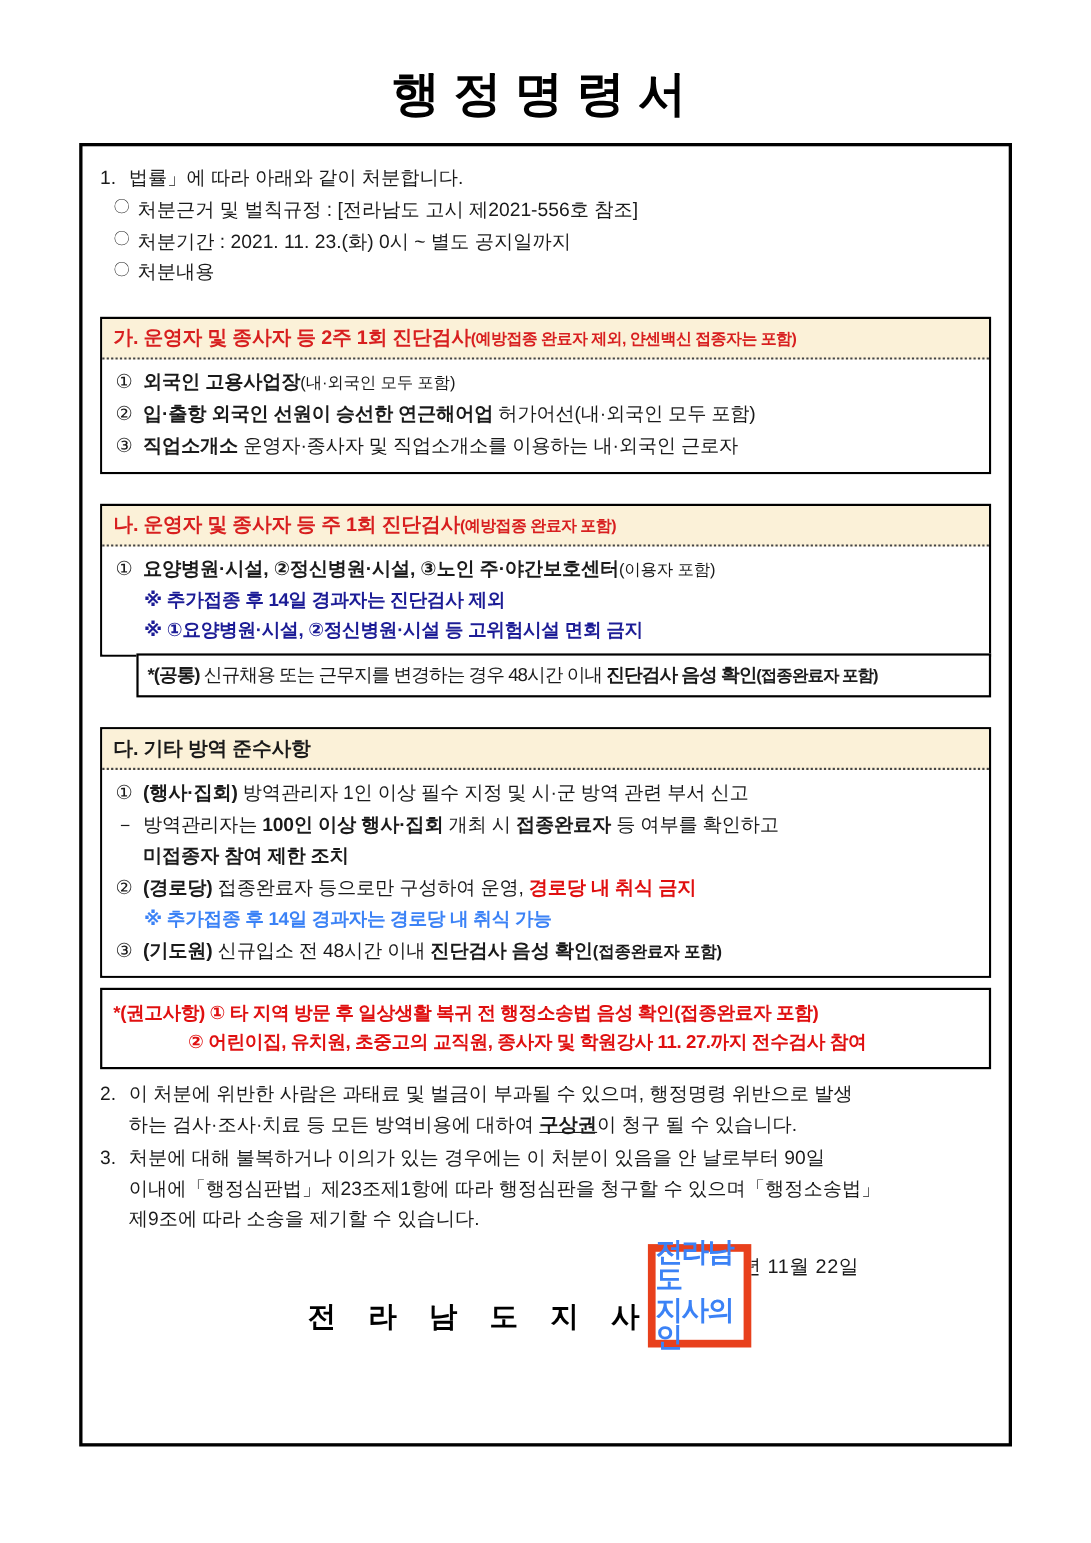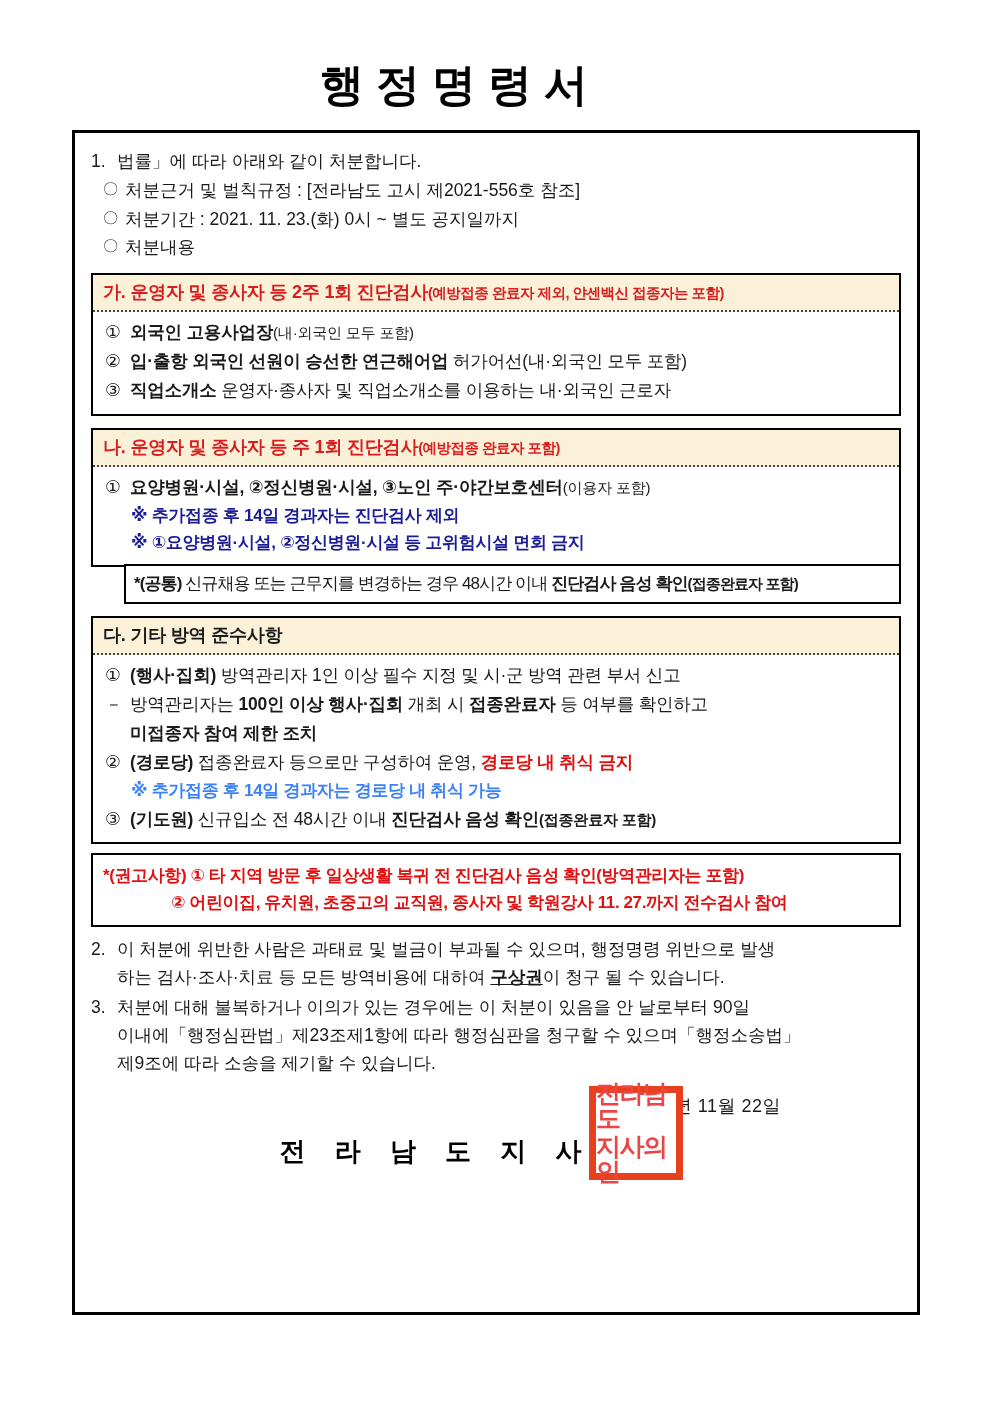--- a/index.html
+++ b/index.html
@@ -11,21 +11,21 @@
   body {
     width: 992px;
     height: 1403px;
     font-family: "Liberation Sans", "DejaVu Sans", sans-serif;
     color: #1a1a1a;
     position: relative;
     overflow: hidden;
   }
 
   .page {
-    width: 920px;
+    width: 992px;
     height: 1403px;
     position: relative;
     box-sizing: border-box;
   }
 
   
   .doc-title {
     text-align: center;
     font-size: 44px;
     font-weight: bold;
@@ -79,21 +79,21 @@
     flex: 0 0 auto;
     width: 22px;
     font-size: 15px;
     line-height: 1.78;
   }
 
   
   .section-box {
     border: 2.5px solid #000000;
     box-sizing: border-box;
-    margin-top: 12px;
+    margin-top: 27px;
     background: #ffffff;
   }
   .section-head {
     background: #fbf1d8;
     padding: 5px 8px 6px 10px;
     border-bottom: 2px dotted #444444;
   }
   .section-head .head-text {
     font-size: 18px;
     font-weight: bold;
@@ -216,21 +216,21 @@
     border: 7px solid #e8401c;
     box-sizing: border-box;
     background: #ffffff;
     display: flex;
     flex-direction: column;
     justify-content: center;
     align-items: center;
     line-height: 1;
   }
   .seal .seal-row {
-    color: #ef4444;
+    color: #3b82f6;
     font-weight: bold;
     font-size: 25px;
     letter-spacing: -1.5px;
     font-family: "Liberation Sans", "DejaVu Sans", sans-serif;
   }
   .seal .seal-row.r1 { margin-bottom: 3px; }
 </style>
 </head>
 <body>
 
@@ -323,21 +323,21 @@
 
         <div class="item">
           <span class="circ">③</span>
           <span class="txt"><b>(기도원)</b><span> 신규입소 전 48시간 이내 </span><b>진단검사 음성 확인</b><b class="sm">(접종완료자 포함)</b></span>
         </div>
 
       </div>
     </div>
 
     <div class="rec-box">
-      <div class="rec-line">*(권고사항) ① 타 지역 방문 후 일상생활 복귀 전 진단검사 음성 확인(방역관리자는 포함)</div>
+      <div class="rec-line">*(권고사항) ① 타 지역 방문 후 일상생활 복귀 전 행정소송법 음성 확인(접종완료자 포함)</div>
       <div class="rec-line indent">② 어린이집, 유치원, 초중고의 교직원, 종사자 및 학원강사 11. 27.까지 전수검사 참여</div>
     </div>
 
     <div class="para" style="margin-top:8px;">
       <span class="num">2.</span>
       <span class="body">
         <span class="ln">이 처분에 위반한 사람은 과태료 및 벌금이 부과될 수 있으며, 행정명령 위반으로 발생</span>
         <span class="ln"><span>하는 검사·조사·치료 등 모든 방역비용에 대하여 </span><span class="ul">구상권</span><span>이 청구 될 수 있습니다.</span></span>
       </span>
     </div>

